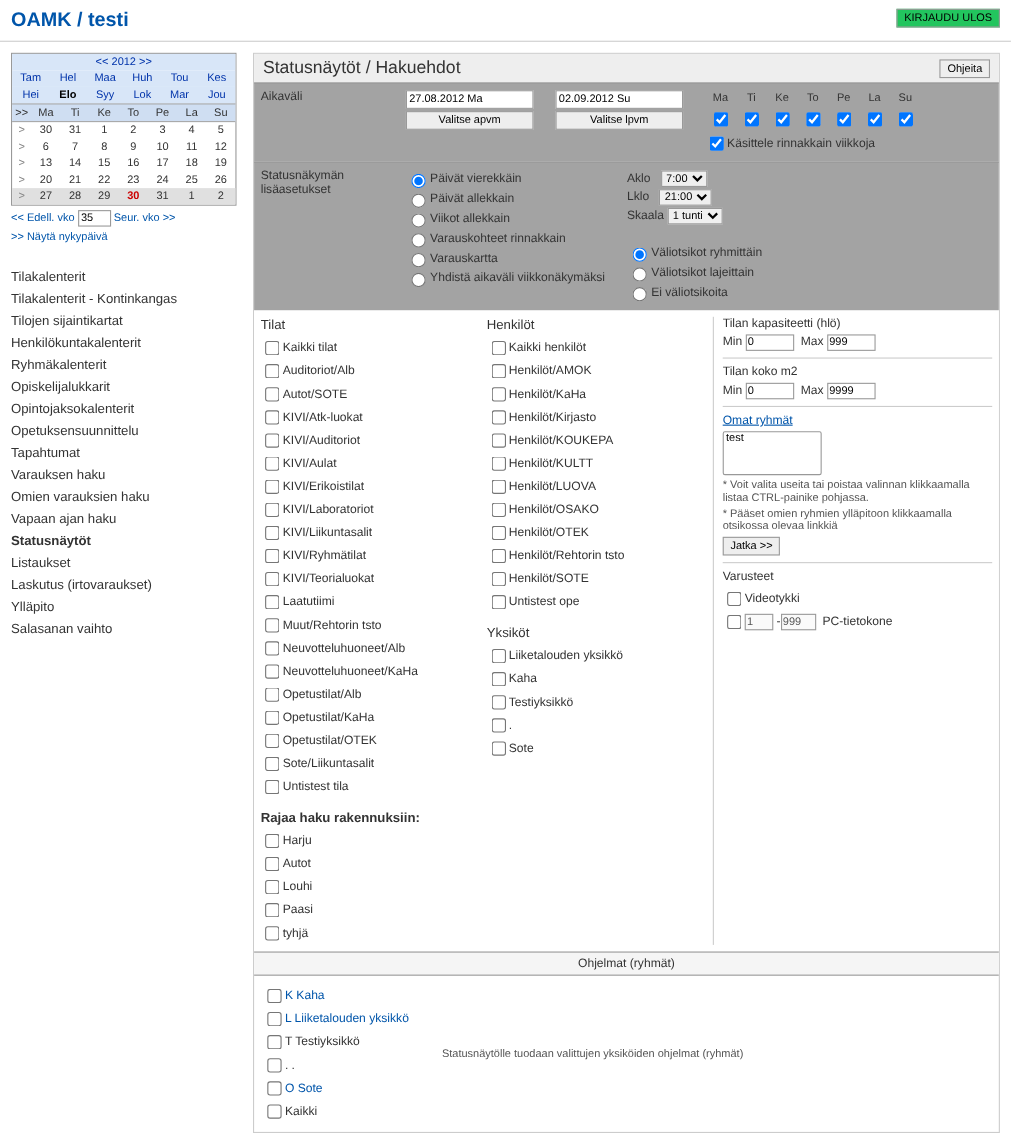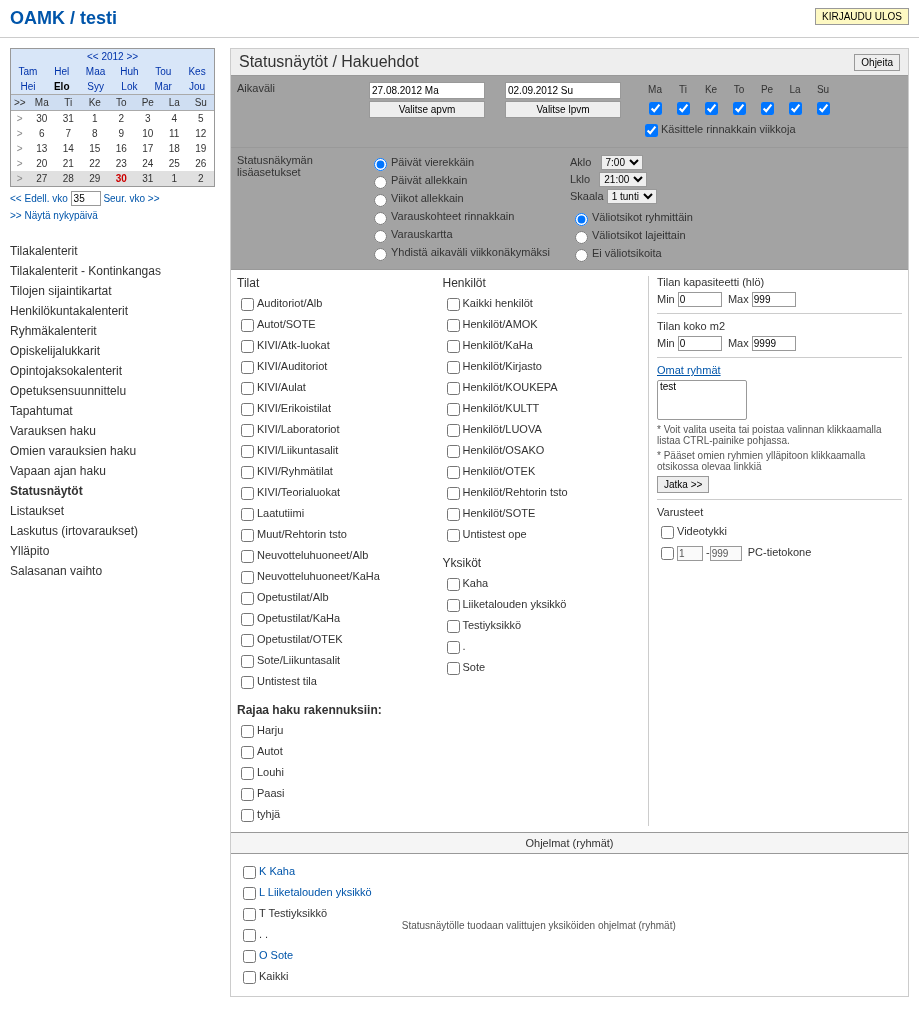--- a/index.html
+++ b/index.html
@@ -1,18 +1,18 @@
 <!DOCTYPE html>
 <html><head>
 <meta charset="utf-8">
 <style>
 body{margin:0;font-family:Verdana,Arial,sans-serif;font-size:11px;color:#333;background:#fff}
 .topbar{display:flex;justify-content:space-between;align-items:flex-start;padding:8px 10px;border-bottom:1px solid #ccc}
 .brand{font-size:18px;font-weight:bold;color:#0055aa}
-.logout{font-size:10px;padding:2px 6px;border:1px solid #999;background:#fef9c3;cursor:pointer}
+.logout{font-size:10px;padding:2px 6px;border:1px solid #999;background:#22c55e;cursor:pointer}
 .wrap{display:flex;padding:10px;gap:15px}
 .side{width:205px;flex-shrink:0}
 .cal{border:1px solid #999;font-size:10px;text-align:center;background:#fff}
 .cal-yr{background:#d8e6f8;padding:2px;color:#0033aa}
 .cal-yr a{color:#0033aa;text-decoration:none}
 .cal-mons{display:flex;background:#d8e6f8}
 .cal-mons span{flex:1;padding:2px;color:#0033aa;cursor:pointer}
 .cal-mons span.cur{font-weight:bold;color:#000}
 .cal-hdr{display:flex;background:#cfdef2;border-top:1px solid #aaa;border-bottom:1px solid #aaa}
 .cal-hdr span{flex:1;padding:2px}
@@ -231,33 +231,34 @@
             <label><input type="radio" name="r1" style="">Päivät allekkain</label>
             <label><input type="radio" name="r1" style="">Viikot allekkain</label>
             <label><input type="radio" name="r1" style="">Varauskohteet rinnakkain</label>
             <label><input type="radio" name="r1" style="">Varauskartta</label>
             <label><input type="radio" name="r1" style="">Yhdistä aikaväli viikkonäkymäksi</label>
           </div>
    <div class="timecol">
     <label><span>Aklo</span>&nbsp;&nbsp;&nbsp;<select><option>7:00</option></select></label>
     <label><span>Lklo</span>&nbsp;&nbsp;&nbsp;<select><option>21:00</option></select></label>
     <label><span>Skaala</span> <select><option>1 tunti</option></select></label>
-    <div class="radios" id="rad2" style="margin-top:4px">
+    <div class="radios" id="rad2" style="margin-top:16px">
               <label><input type="radio" name="r2" checked="" style="">Väliotsikot ryhmittäin</label>
               <label><input type="radio" name="r2" style="">Väliotsikot lajeittain</label>
               <label><input type="radio" name="r2" style="">Ei väliotsikoita</label>
             </div>
    </div>
   </div>
  </div>
 
  <div class="filt">
   <div class="fcol">
    <h4>Tilat</h4>
    <div id="tilat">
+            <label class="chk"><input type="checkbox" style=""><span>Kaikki tilat</span></label>
             <label class="chk"><input type="checkbox" style=""><span>Auditoriot/Alb</span></label>
             <label class="chk"><input type="checkbox" style=""><span>Autot/SOTE</span></label>
             <label class="chk"><input type="checkbox" style=""><span>KIVI/Atk-luokat</span></label>
             <label class="chk"><input type="checkbox" style=""><span>KIVI/Auditoriot</span></label>
             <label class="chk"><input type="checkbox" style=""><span>KIVI/Aulat</span></label>
             <label class="chk"><input type="checkbox" style=""><span>KIVI/Erikoistilat</span></label>
             <label class="chk"><input type="checkbox" style=""><span>KIVI/Laboratoriot</span></label>
             <label class="chk"><input type="checkbox" style=""><span>KIVI/Liikuntasalit</span></label>
             <label class="chk"><input type="checkbox" style=""><span>KIVI/Ryhmätilat</span></label>
             <label class="chk"><input type="checkbox" style=""><span>KIVI/Teorialuokat</span></label>
@@ -291,22 +292,22 @@
             <label class="chk"><input type="checkbox" style=""><span>Henkilöt/KULTT</span></label>
             <label class="chk"><input type="checkbox" style=""><span>Henkilöt/LUOVA</span></label>
             <label class="chk"><input type="checkbox" style=""><span>Henkilöt/OSAKO</span></label>
             <label class="chk"><input type="checkbox" style=""><span>Henkilöt/OTEK</span></label>
             <label class="chk"><input type="checkbox" style=""><span>Henkilöt/Rehtorin tsto</span></label>
             <label class="chk"><input type="checkbox" style=""><span>Henkilöt/SOTE</span></label>
             <label class="chk"><input type="checkbox" style=""><span>Untistest ope</span></label>
           </div>
    <h4 style="margin-top:10px">Yksiköt</h4>
    <div id="yks">
+            <label class="chk"><input type="checkbox" style=""><span>Liiketalouden yksikkö</span></label>
             <label class="chk"><input type="checkbox" style=""><span>Kaha</span></label>
-            <label class="chk"><input type="checkbox" style=""><span>Liiketalouden yksikkö</span></label>
             <label class="chk"><input type="checkbox" style=""><span>Testiyksikkö</span></label>
             <label class="chk"><input type="checkbox" style=""><span>.</span></label>
             <label class="chk"><input type="checkbox" style=""><span>Sote</span></label>
           </div>
   </div>
   <div class="rcol">
    <div class="rbox">
     <h5>Tilan kapasiteetti (hlö)</h5>
     <span>Min</span> <input class="ninput" value="0" style="">
     &nbsp;<span>Max</span> <input class="ninput" value="999" style="">

